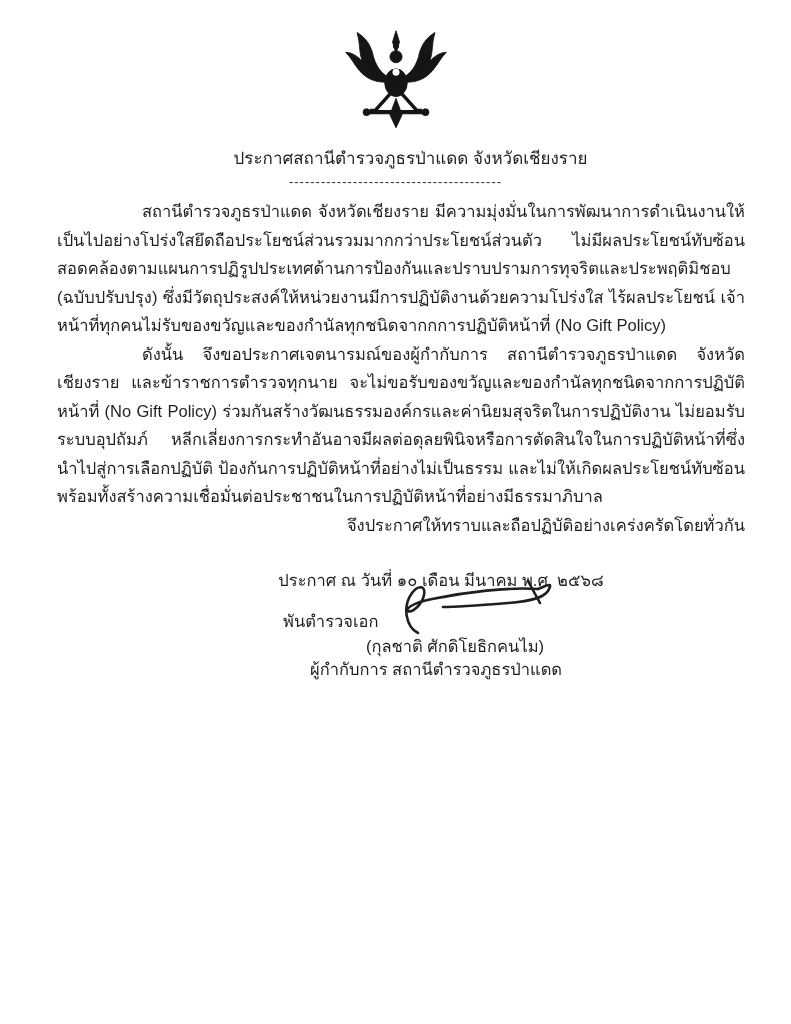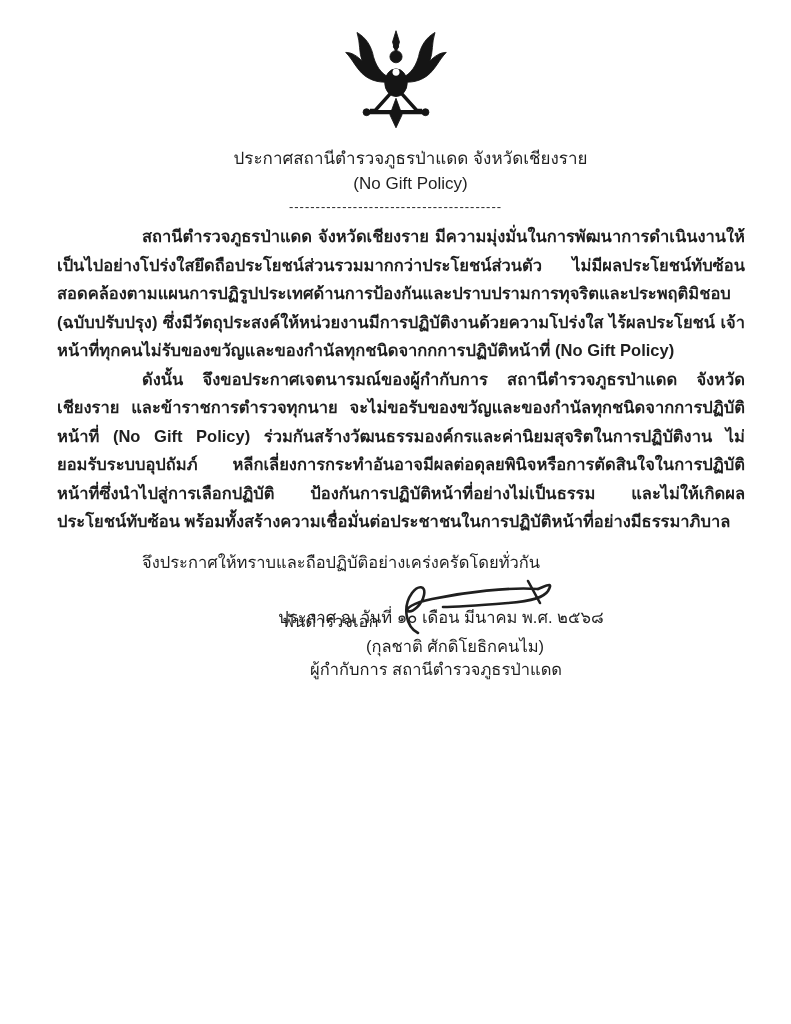--- a/index.html
+++ b/index.html
@@ -33,25 +33,25 @@
     letter-spacing: 1px;
     line-height: 22px;
     color: #2a2a2a;
   }
   .body-area {
     margin: 4px 46px 0 57px;
     font-size: 16.5px;
     line-height: 28.5px;
     text-align: justify;
   }
-  .para { text-indent: 85px; font-weight: bold; }
+  .para { text-indent: 85px; }
   .closing-line {
-    margin-top: 12px;
+    margin-top: 0;
     text-indent: 85px;
-    text-align: left;
+    text-align: right;
   }
   .date-line {
     margin: 28px 46px 0 57px;
     padding-left: 80px;
     text-align: center;
     font-size: 16.5px;
   }
   .signature-block {
     position: absolute;
     left: 0;
@@ -117,21 +117,20 @@
         <circle cx="26" cy="96" r="4"></circle>
         <circle cx="94" cy="96" r="4"></circle>
 
         <polygon points="60,80 67,99 60,114 53,99"></polygon>
       </g>
     </svg>
   </div>
 
   <div class="title-block">
     <div>ประกาศสถานีตำรวจภูธรป่าแดด จังหวัดเชียงราย</div>
-    <div>(No Gift Policy)</div>
   </div>
 
   <div class="separator">----------------------------------------</div>
 
   <div class="body-area">
     <p class="para">สถานีตำรวจภูธรป่าแดด จังหวัดเชียงราย มีความมุ่งมั่นในการพัฒนาการดำเนินงานให้เป็นไปอย่างโปร่งใสยึดถือประโยชน์ส่วนรวมมากกว่าประโยชน์ส่วนตัว ไม่มีผลประโยชน์ทับซ้อน สอดคล้องตามแผนการปฏิรูปประเทศด้านการป้องกันและปราบปรามการทุจริตและประพฤติมิชอบ (ฉบับปรับปรุง) ซึ่งมีวัตถุประสงค์ให้หน่วยงานมีการปฏิบัติงานด้วยความโปร่งใส ไร้ผลประโยชน์ เจ้าหน้าที่ทุกคนไม่รับของขวัญและของกำนัลทุกชนิดจากกการปฏิบัติหน้าที่ (No Gift Policy)</p>
     <p class="para">ดังนั้น จึงขอประกาศเจตนารมณ์ของผู้กำกับการ สถานีตำรวจภูธรป่าแดด จังหวัดเชียงราย และข้าราชการตำรวจทุกนาย จะไม่ขอรับของขวัญและของกำนัลทุกชนิดจากการปฏิบัติหน้าที่ (No Gift Policy) ร่วมกันสร้างวัฒนธรรมองค์กรและค่านิยมสุจริตในการปฏิบัติงาน ไม่ยอมรับระบบอุปถัมภ์ หลีกเลี่ยงการกระทำอันอาจมีผลต่อดุลยพินิจหรือการตัดสินใจในการปฏิบัติหน้าที่ซึ่งนำไปสู่การเลือกปฏิบัติ ป้องกันการปฏิบัติหน้าที่อย่างไม่เป็นธรรม และไม่ให้เกิดผลประโยชน์ทับซ้อน พร้อมทั้งสร้างความเชื่อมั่นต่อประชาชนในการปฏิบัติหน้าที่อย่างมีธรรมาภิบาล</p>
     <p class="closing-line">จึงประกาศให้ทราบและถือปฏิบัติอย่างเคร่งครัดโดยทั่วกัน</p>
   </div>
 

